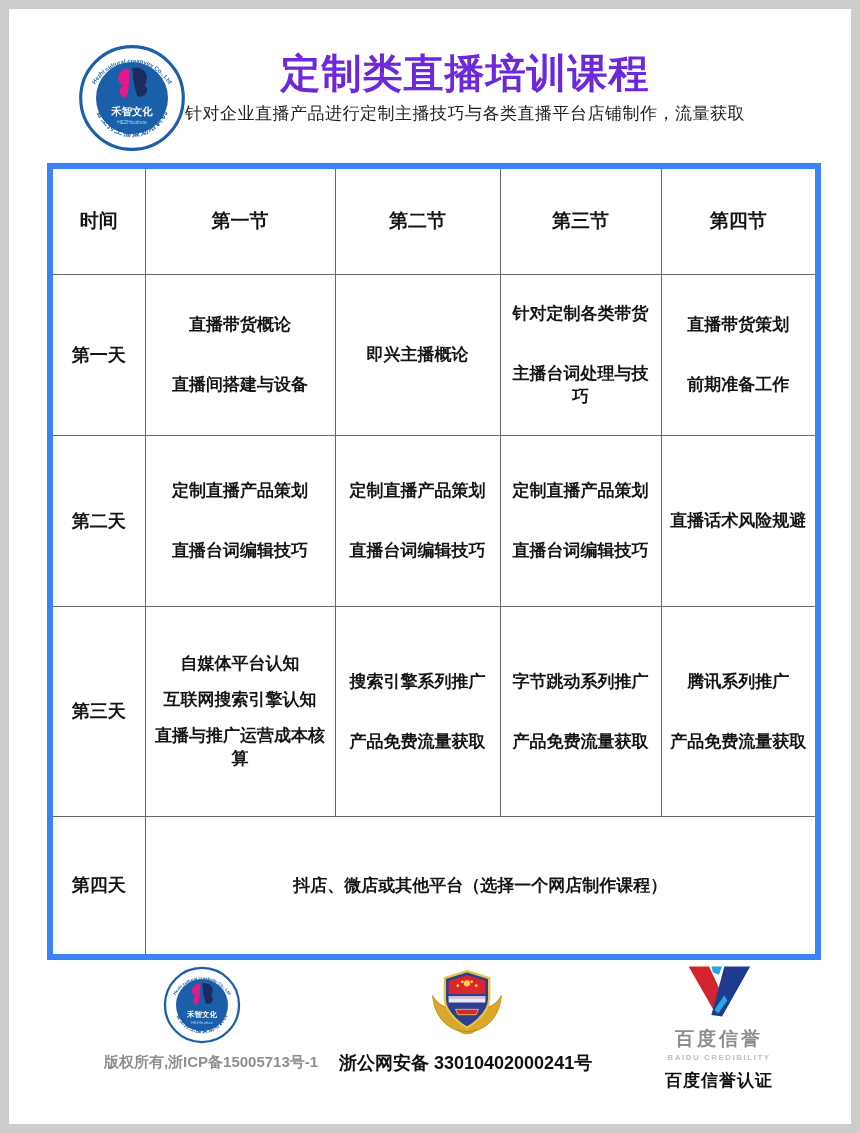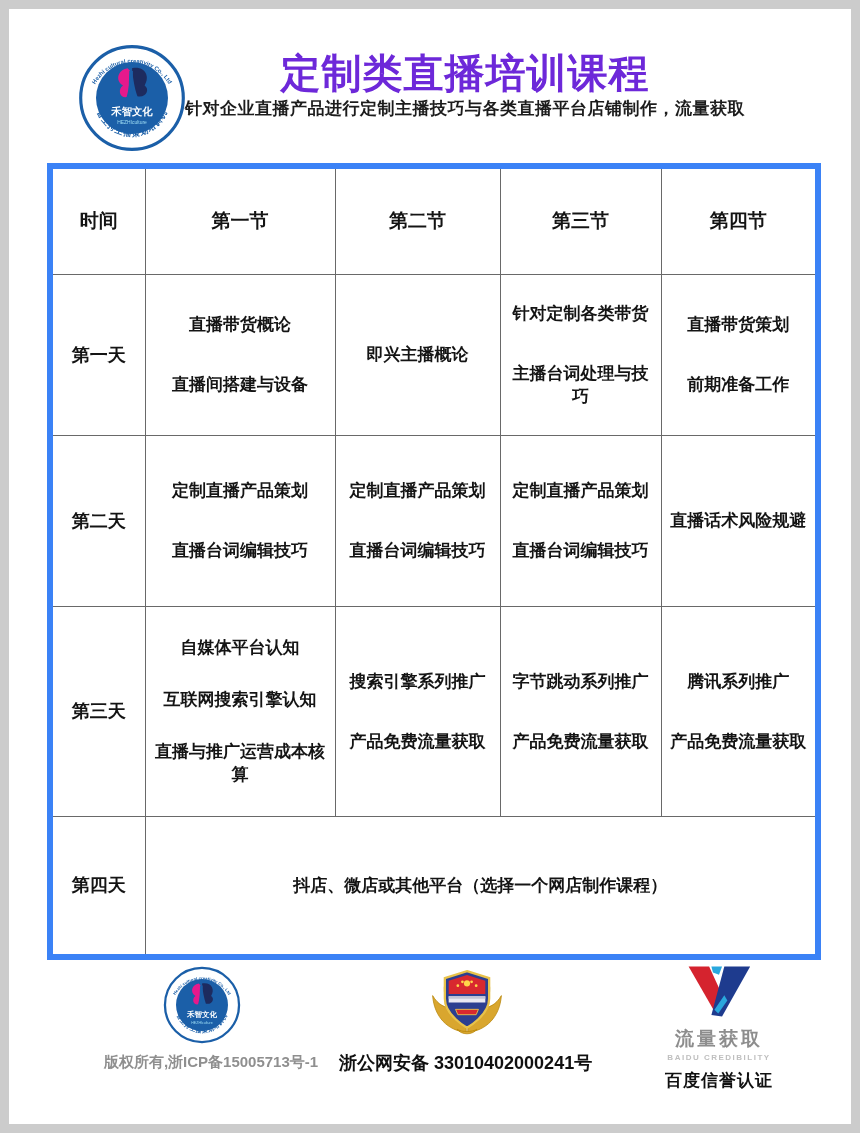--- a/index.html
+++ b/index.html
@@ -10,39 +10,39 @@
     background:#fff;
     border:9px solid #cccccc;
     font-family:"Liberation Sans","DejaVu Sans",sans-serif;
     color:#1c1c1c;
     overflow:hidden;
   }
   
   .hezhi-logo-big{position:absolute;left:69px;top:35px;width:108px;height:108px;}
   .titles{position:absolute;left:96px;top:40px;width:720px;text-align:center;}
   .main-title{font-size:40px;font-weight:800;letter-spacing:1px;line-height:48px;color:#6d28d9;}
-  .sub-title{font-size:17px;font-weight:700;letter-spacing:0.5px;color:#1c1c1c;}
+  .sub-title{margin-top:5px;font-size:17px;font-weight:400;letter-spacing:0.5px;color:#1c1c1c;}
   
   table.course{
     position:absolute;left:38px;top:154px;
     width:768px;border-collapse:collapse;table-layout:fixed;
   }
   table.course td,table.course th{
     border:1px solid #696969;
     text-align:center;vertical-align:middle;
     font-weight:700;color:#141414;
     padding:0 4px;box-sizing:border-box;
   }
   table.course{border:6px solid #3b82f6;}
   tr.r-head{height:108px;} tr.r1{height:161px;} tr.r2{height:171px;} tr.r3{height:210px;} tr.r4{height:141px;}
   th.hcell{font-size:19px;}
   td.time{font-size:18px;}
   td.body{font-size:17px;}
   .lines{display:flex;flex-direction:column;gap:37px;align-items:center;justify-content:center;}
-  .lines.three{gap:29px;}
+  .lines.three{gap:13px;}
   td.merged{text-align:left;padding-left:12px;font-size:17px;}
   
   .hezhi-logo-small{position:absolute;left:154px;top:957px;width:78px;height:78px;}
   .icp-text{position:absolute;left:72px;top:1044px;width:260px;text-align:center;
     font-size:15px;font-weight:600;color:#8f8f8f;}
   .police-badge{position:absolute;left:416px;top:951px;width:84px;height:88px;}
   .police-text{position:absolute;left:330px;top:1042px;width:275px;
     font-size:18px;font-weight:700;color:#101010;}
   .baidu-block{position:absolute;left:645px;top:954px;width:130px;text-align:center;}
   .baidu-v{width:76px;height:60px;display:block;margin:0 auto;}
@@ -234,18 +234,18 @@
 
   <div class="police-text">浙公网安备 33010402000241号</div>
 
   <div class="baidu-block">
     <svg class="baidu-v" viewBox="0 0 100 78" xmlns="http://www.w3.org/2000/svg">
       <polygon points="10,4 37,4 58,50 45,65" fill="#d5232e"></polygon>
       <polygon points="40,4 54,4 50,15 42,12" fill="#2aa7dd"></polygon>
       <polygon points="57,4 91,4 54,70 40,68" fill="#1e3b8e"></polygon>
       <polygon points="44,61 57,42 61,49 49,66" fill="#2aa7dd"></polygon>
     </svg>
-    <div class="baidu-cn">流量获取</div>
+    <div class="baidu-cn">百度信誉</div>
     <div class="baidu-en">BAIDU CREDIBILITY</div>
     <div class="baidu-cert">百度信誉认证</div>
   </div>
 
 </div>
 
 </body></html>

